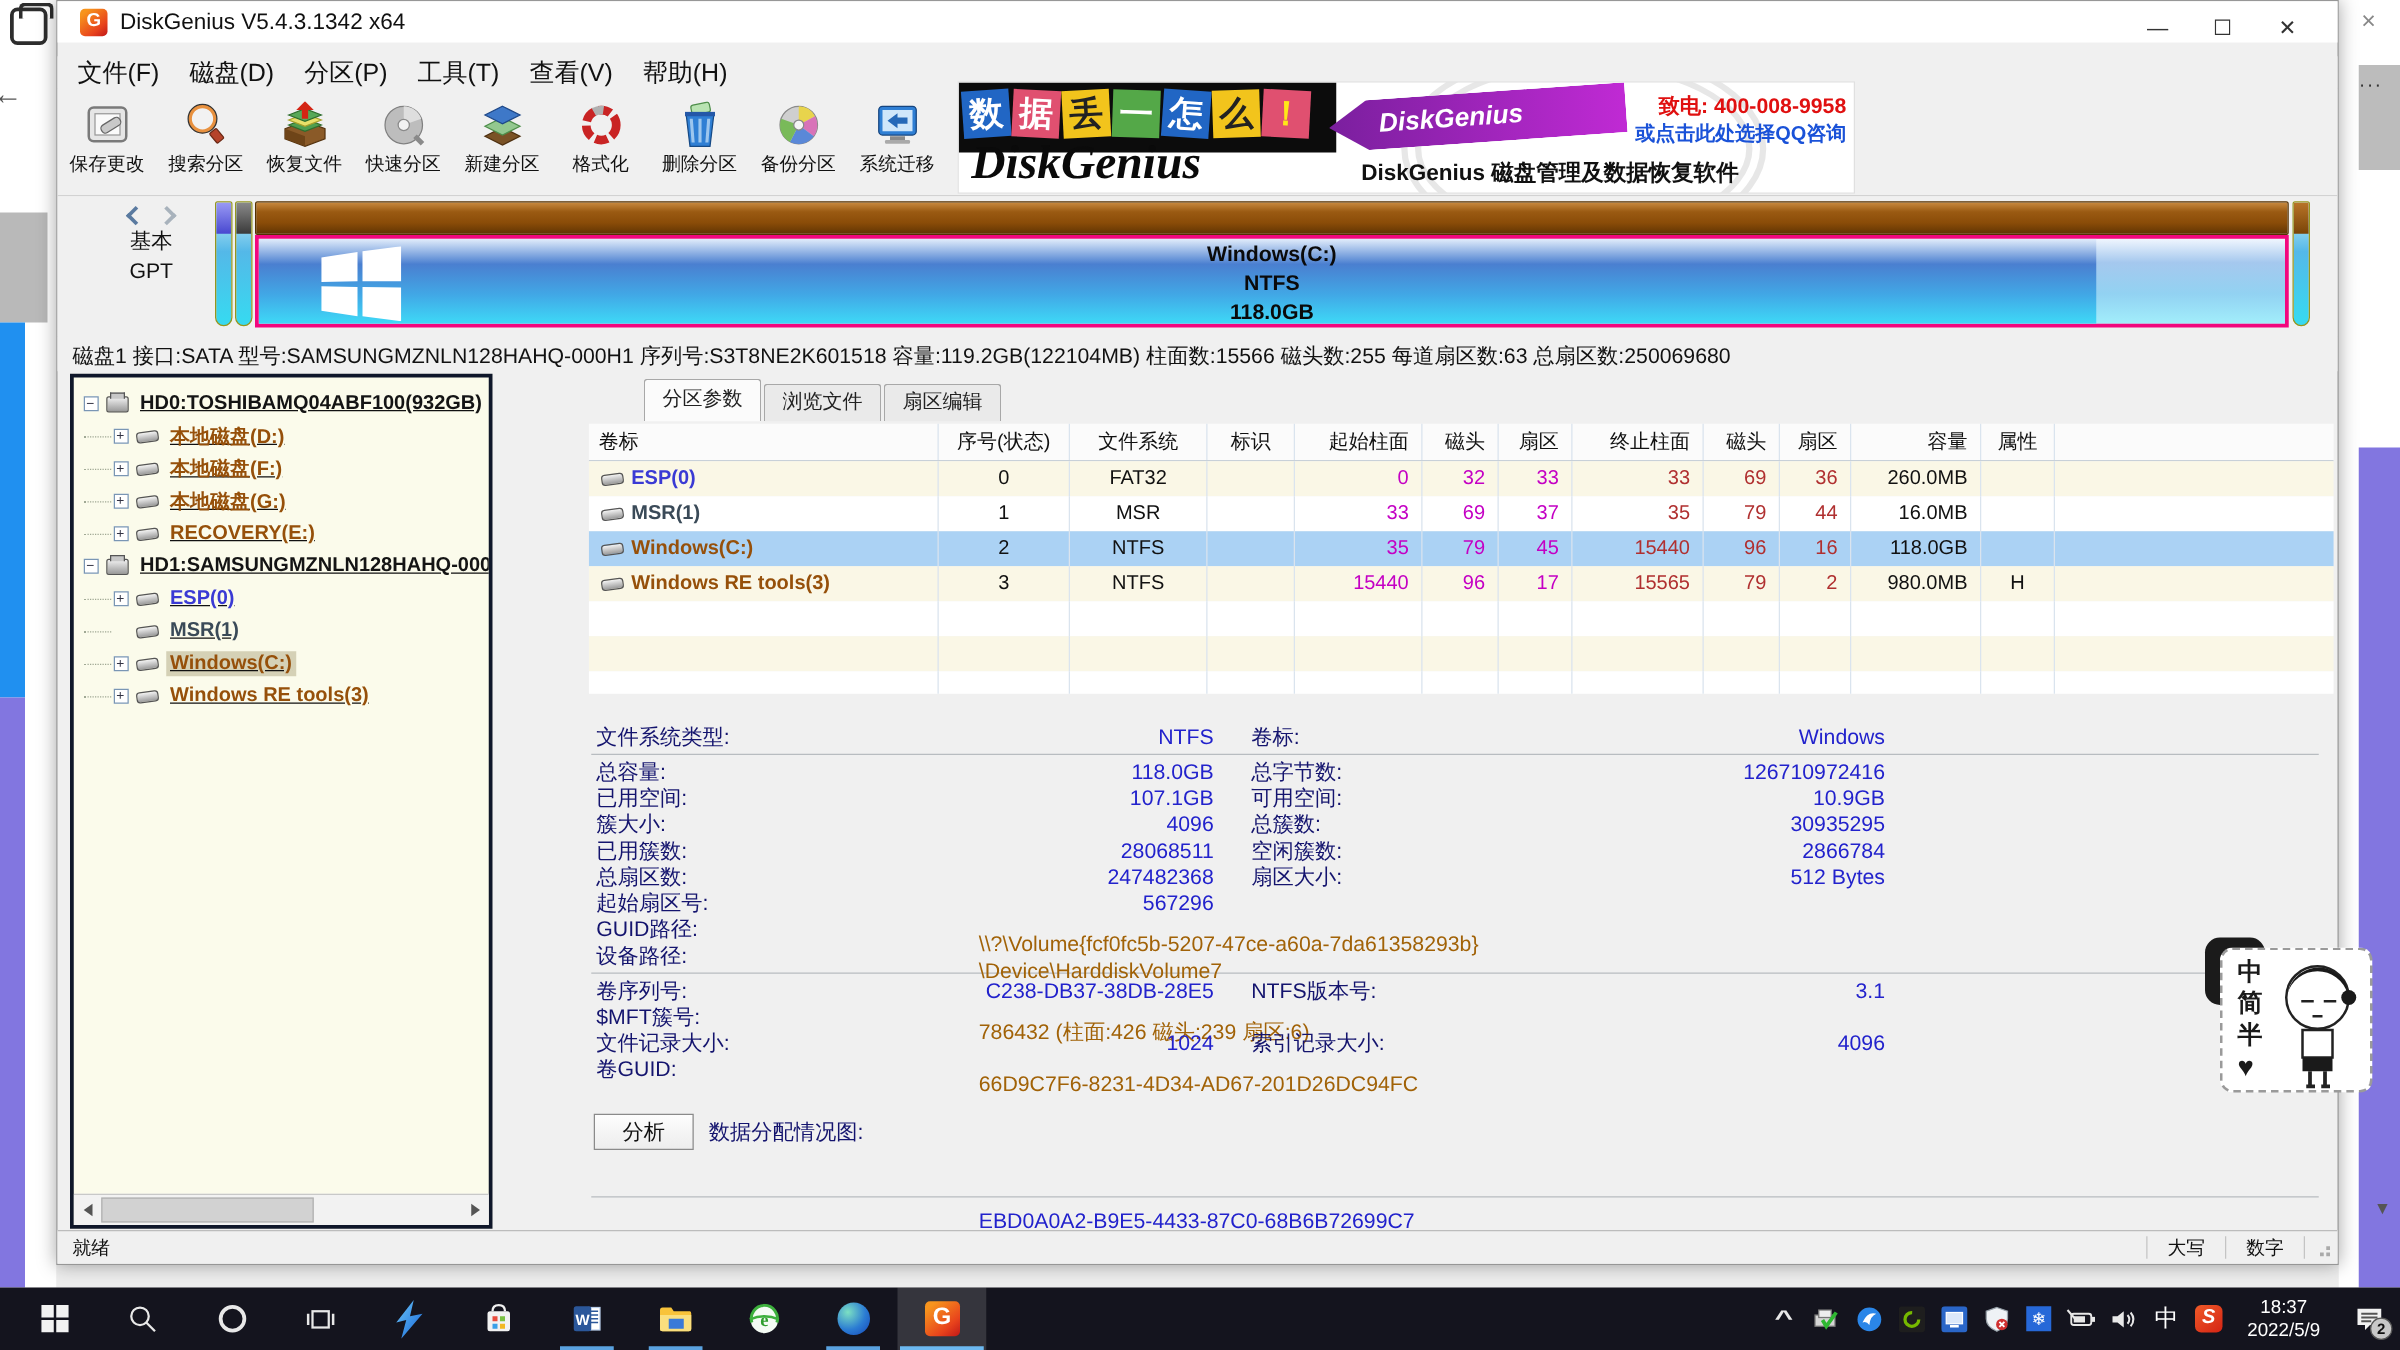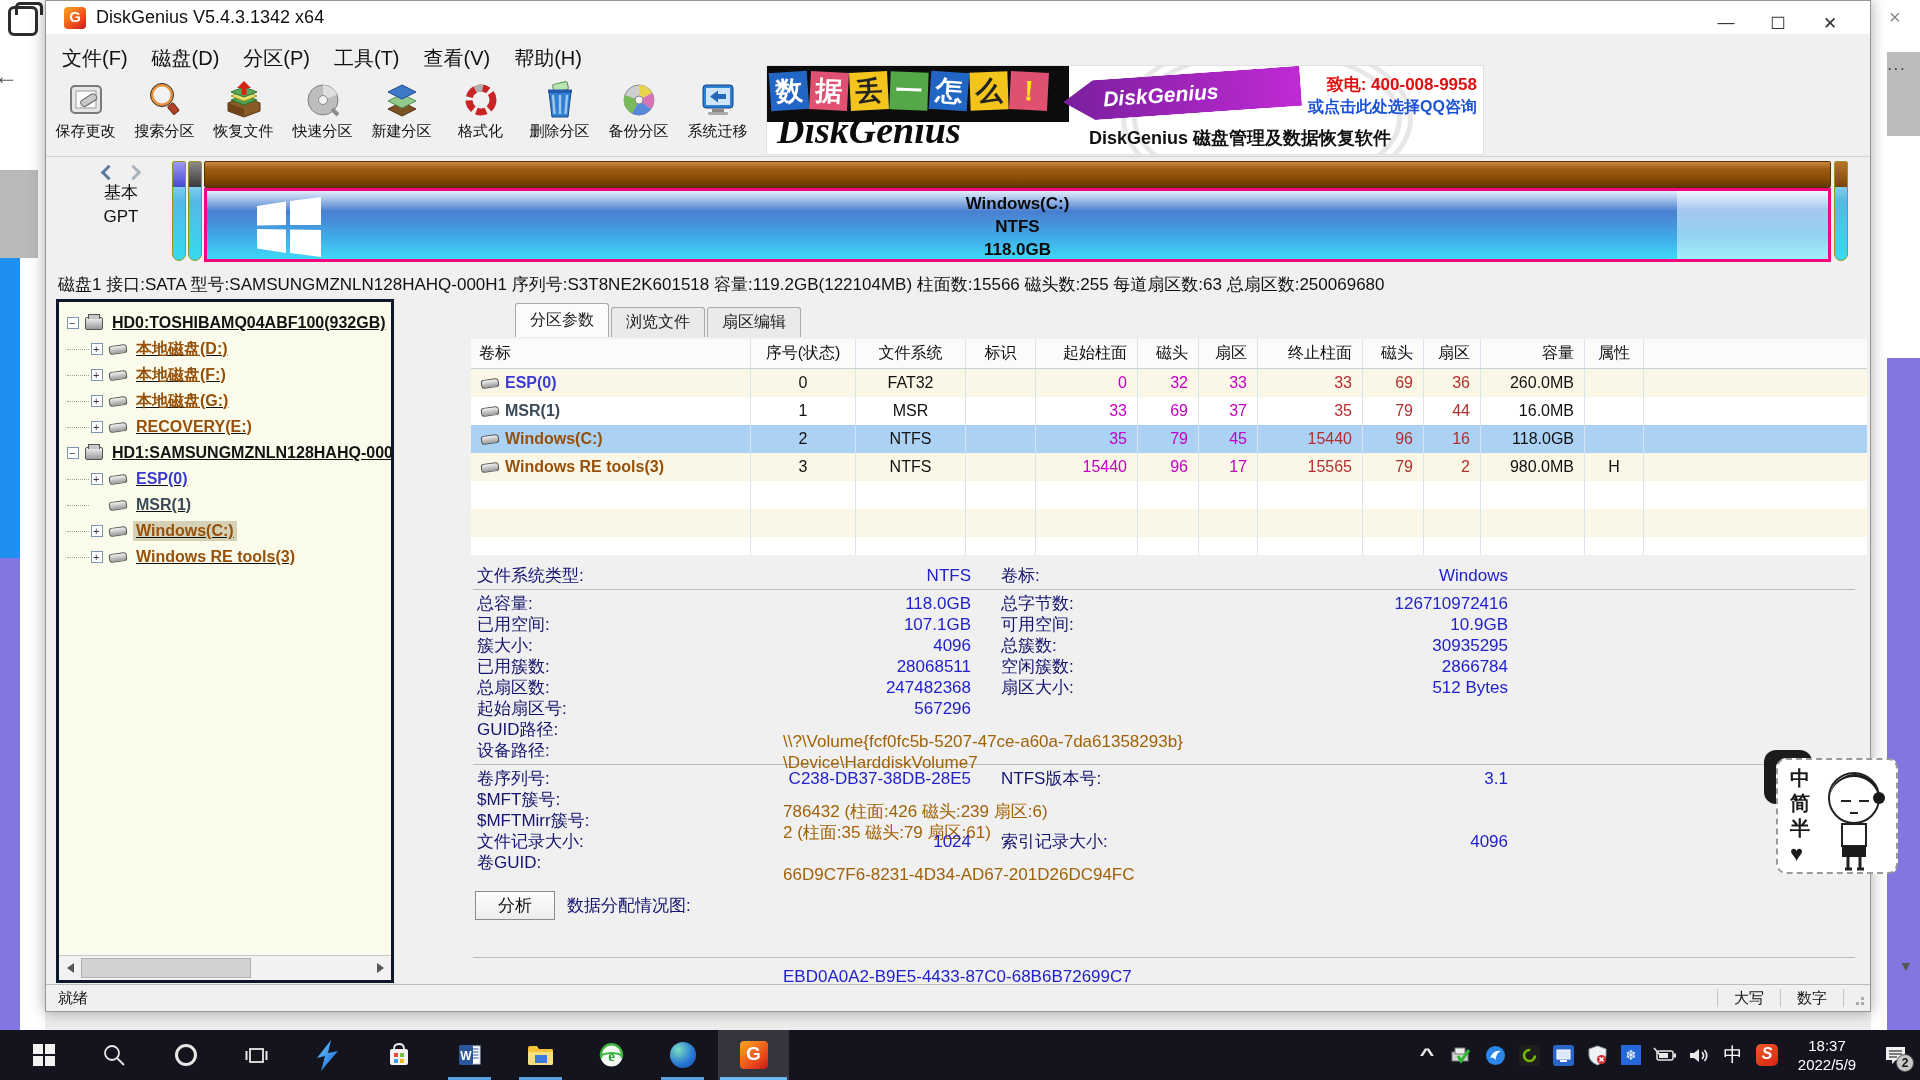--- a/index.html
+++ b/index.html
@@ -118,21 +118,21 @@
 .rd{color:#b03030;}
 .bg-cream{background:#faf7e6;}
 .bg-white{background:#ffffff;}
 .bg-sel{background:#abd2f4;}
 .f3{height:18px;}
 .pname{font-weight:bold;}
 .n-esp{color:#3a3ad4;}
 .n-msr{color:#3a4a58;}
 .n-brown{color:#96500a;}
 
-.details{position:absolute;left:2px;top:266px;right:12px;}
+.details{position:absolute;left:2px;top:280px;right:12px;}
 .drow{display:flex;height:21px;align-items:center;font-size:17px;}
 .dl1{width:283px;padding-left:4px;color:#14146e;flex:none;}
 .dv1{width:215px;text-align:right;color:#2222cc;flex:none;}
 .dl2{width:282px;padding-left:30px;color:#14146e;flex:none;}
 .dv2{width:255px;text-align:right;color:#2222cc;flex:none;}
 .dvlong{color:#a16207;padding-left:27px;margin-top:24px;}
 .dsep{height:1px;background:#b8bcc0;margin:3px 0;}
 .analysis{position:absolute;left:4px;top:592px;display:flex;align-items:center;}
 .abtn{width:80px;height:29px;background:linear-gradient(180deg,#fdfdfd,#ededed);border:1px solid #8a8a8a;font-size:17px;color:#111;display:flex;align-items:center;justify-content:center;}
 .albl{margin-left:12px;font-size:17px;color:#14146e;}
@@ -647,24 +647,20 @@
         <span class="dl1">卷序列号:</span>
         <span class="dv1">C238-DB37-38DB-28E5</span>
         <span class="dl2">NTFS版本号:</span>
         <span class="dv2">3.1</span>
       </div>
       <div class="drow">
         <span class="dl1">$MFT簇号:</span>
         <span class="dvlong">786432 (柱面:426 磁头:239 扇区:6)</span>
       </div>
       <div class="drow">
-        <span class="dl1">$MFTMirr簇号:</span>
-        <span class="dvlong">2 (柱面:35 磁头:79 扇区:61)</span>
-      </div>
-      <div class="drow">
         <span class="dl1">文件记录大小:</span>
         <span class="dv1">1024</span>
         <span class="dl2">索引记录大小:</span>
         <span class="dv2">4096</span>
       </div>
       <div class="drow">
         <span class="dl1">卷GUID:</span>
         <span class="dvlong">66D9C7F6-8231-4D34-AD67-201D26DC94FC</span>
       </div>
     </div>

